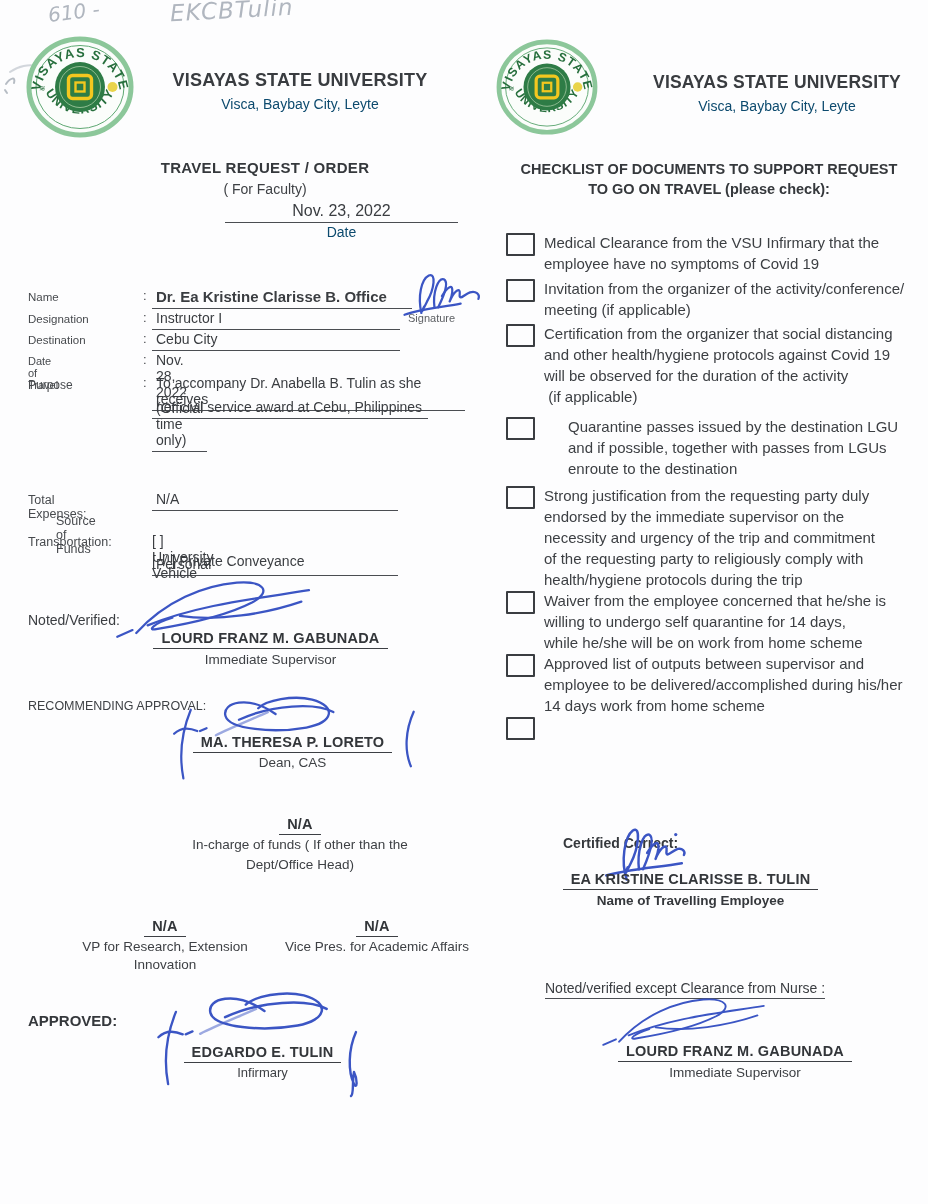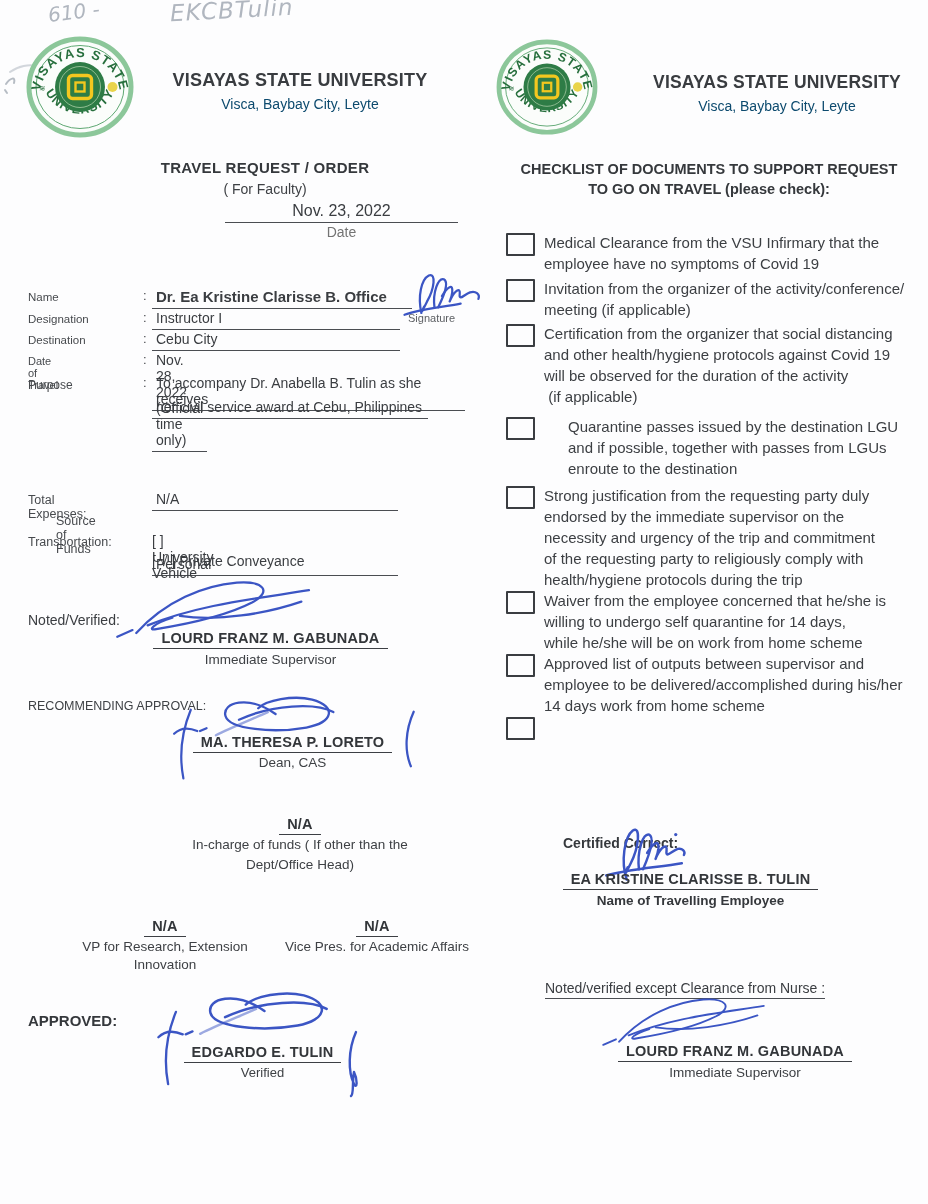--- a/index.html
+++ b/index.html
@@ -70,21 +70,21 @@
   </svg>
 
   <div class="abs ctr univ" style="left:140px;top:70px;width:320px;">VISAYAS STATE UNIVERSITY</div>
   <div class="abs ctr addr" style="left:140px;top:96px;width:320px;">Visca, Baybay City, Leyte</div>
 
   <div class="abs ctr doc-title" style="left:105px;top:159px;width:320px;">TRAVEL REQUEST / ORDER</div>
   <div class="abs ctr doc-sub" style="left:105px;top:181px;width:320px;">( For Faculty)</div>
 
   <div class="abs ctr" style="left:225px;top:202px;width:233px;font-size:16px;color:#3a3d41;">Nov. 23, 2022</div>
   <div class="abs" style="left:225px;top:222px;width:233px;border-top:1.5px solid #4a4d52;"></div>
-  <div class="abs ctr" style="left:225px;top:224px;width:233px;font-size:14px;color:#737373;">Date</div>
+  <div class="abs ctr" style="left:225px;top:224px;width:233px;font-size:14px;color:#0c4a6e;">Date</div>
 
   <div class="frow" style="top:288px;">
     <span class="flabel">Name</span>
     <span class="fcolon">:</span>
     <span class="fvalue bold" style="width:252px;">Dr. Ea Kristine Clarisse B. Office</span>
   </div>
   <div class="frow" style="top:310px;">
     <span class="flabel">Designation</span>
     <span class="fcolon">:</span>
     <span class="fvalue" style="width:240px;">Instructor I</span>
@@ -186,21 +186,21 @@
     <path d="M24,4 C15,26 11,52 16,78"></path>
     <path d="M6,30 C14,22 24,24 31,27"></path>
     <path d="M34,27 L41,24"></path>
   </svg>
   <div class="abs ctr" style="left:160px;top:1043px;width:205px;">
     <span class="uline-name">EDGARDO E. TULIN</span>
   </div>
   <svg class="abs sig" style="left:344px;top:1028px;" width="18" height="70" viewBox="0 0 18 70">
       <path d="M12,4 C4,22 4,44 10,56 C13,62 14,52 10,44 M10,44 C8,56 10,66 7,68"></path>
     </svg>
-  <div class="abs ctr role" style="left:160px;top:1065px;width:205px;font-size:13px;">Verified</div>
+  <div class="abs ctr role" style="left:160px;top:1065px;width:205px;font-size:13px;">Infirmary</div>
 
   <svg class="abs" style="left:495px;top:38px;" width="104" height="98" viewBox="0 0 110 104">
     <ellipse cx="55" cy="52" rx="51" ry="48" fill="#fbfdfb" stroke="#8cc79a" stroke-width="5"></ellipse>
     <ellipse cx="55" cy="52" rx="44" ry="41.5" fill="none" stroke="#5fa873" stroke-width="1"></ellipse>
     <path id="arcT2" d="M 15,60 A 40,38 0 1 1 95,60" fill="none"></path>
     <text font-size="13" font-weight="bold" fill="#276f3d" letter-spacing="1.2">
       <textPath href="#arcT2" startOffset="50%" text-anchor="middle">VISAYAS STATE</textPath></text>
     <path id="arcB2" d="M 18,50 A 38,37 0 0 0 92,50" fill="none"></path>
     <text font-size="12.5" font-weight="bold" fill="#276f3d" letter-spacing="1">
       <textPath href="#arcB2" startOffset="50%" text-anchor="middle">UNIVERSITY</textPath></text>

